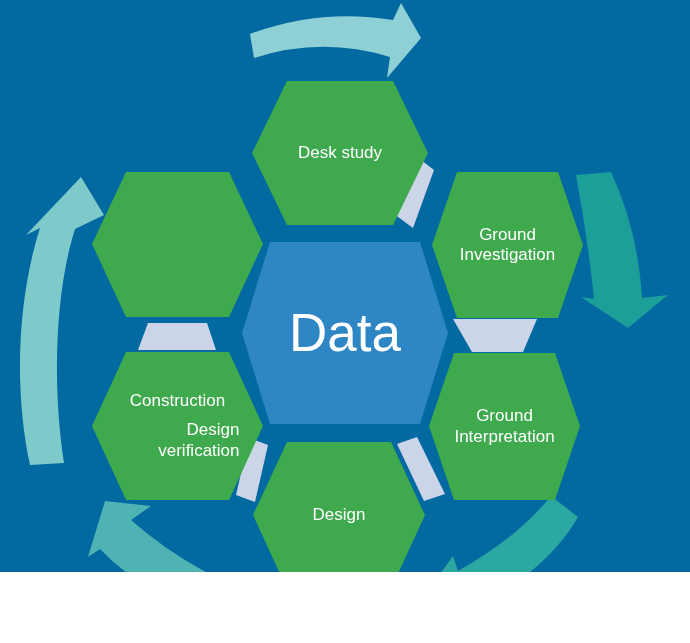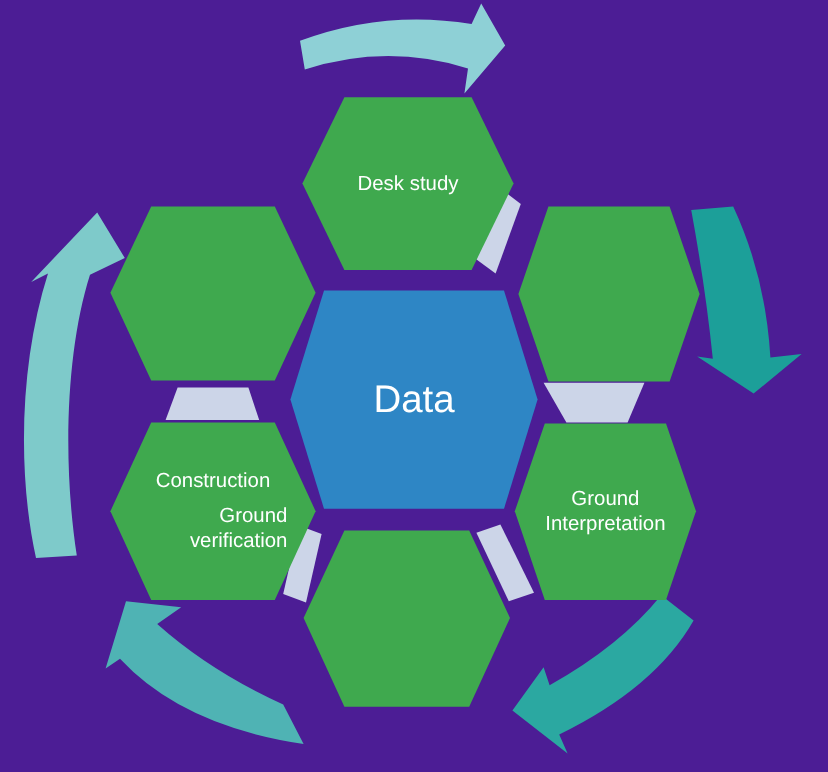--- a/index.html
+++ b/index.html
@@ -1,19 +1,19 @@
 <!DOCTYPE html>
 <html><head>
 <meta charset="utf-8">
 <style>
   html,body{margin:0;padding:0;background:#ffffff;}
   .stage{
     position:relative;
-    width:690px;height:643px;
-    background:#4c1d95;
+    width:690px;height:572px;
+    background:#0369a1;
     font-family:"Liberation Sans", sans-serif;
     overflow:hidden;
   }
   .stage svg{position:absolute;left:0;top:0;}
   .hex-label{
     position:absolute;
     display:flex;flex-direction:column;
     align-items:center;justify-content:center;
     text-align:center;
     color:#ffffff;
@@ -21,21 +21,21 @@
     pointer-events:none;
   }
   .hex-label p{margin:0;}
   .hex-label p.l2{margin-top:9px;}
   .hex-label p:empty{display:none;}
   .lbl-top p{max-width:132px;}
   .lbl-top-right p{max-width:122px;}
   .lbl-bottom-right p{max-width:128px;}
   .lbl-bottom-left p{max-width:124px;}
   .lbl-top-left p{max-width:120px;}
-  .lbl-center{font-size:32px;}
+  .lbl-center{font-size:53px;}
 </style>
 </head>
 <body>
 
 <div class="stage">
 
   <svg width="690" height="643" viewBox="0 0 690 643">
 
     <polygon points="417,157 434,170 413,228 394,214" fill="#ccd5e8"></polygon>
     <polygon points="453,319 537,319 523,352 472,352" fill="#ccd5e8"></polygon>
@@ -56,30 +56,38 @@
     <polygon points="92,426 126,352 229,352 263,426 229,500 126,500" fill="#3fa94e"></polygon>
     <polygon points="92,244 126,172 229,172 263,244 229,317 126,317" fill="#3fa94e"></polygon>
 
     <polygon points="242,333 270,242 420,242 448,333 420,424 270,424" fill="#2e86c5"></polygon>
   </svg>
 
   <div class="hex-label lbl-top" style="left:252px;top:81px;width:176px;height:144px;">
     <p>Desk study</p>
   </div>
 
+  <div class="hex-label lbl-top-right" style="left:432px;top:172px;width:151px;height:146px;">
+    <p>Ground Investigation</p>
+
+  </div>
 
   <div class="hex-label lbl-bottom-right" style="left:429px;top:353px;width:151px;height:147px;">
     <p>Ground Interpretation</p>
 
   </div>
 
+  <div class="hex-label lbl-bottom" style="left:253px;top:442px;width:172px;height:147px;">
+    <p>Design</p>
+
+  </div>
 
   <div class="hex-label lbl-bottom-left" style="left:92px;top:352px;width:171px;height:148px;text-align:right;">
     <p>Construction</p>
-    <p class="l2">Ground verification</p>
+    <p class="l2">Design verification</p>
   </div>
 
 
   <div class="hex-label lbl-center" style="left:242px;top:242px;width:206px;height:182px;">
     <p>Data</p>
   </div>
 
 </div>
 
 </body></html>

